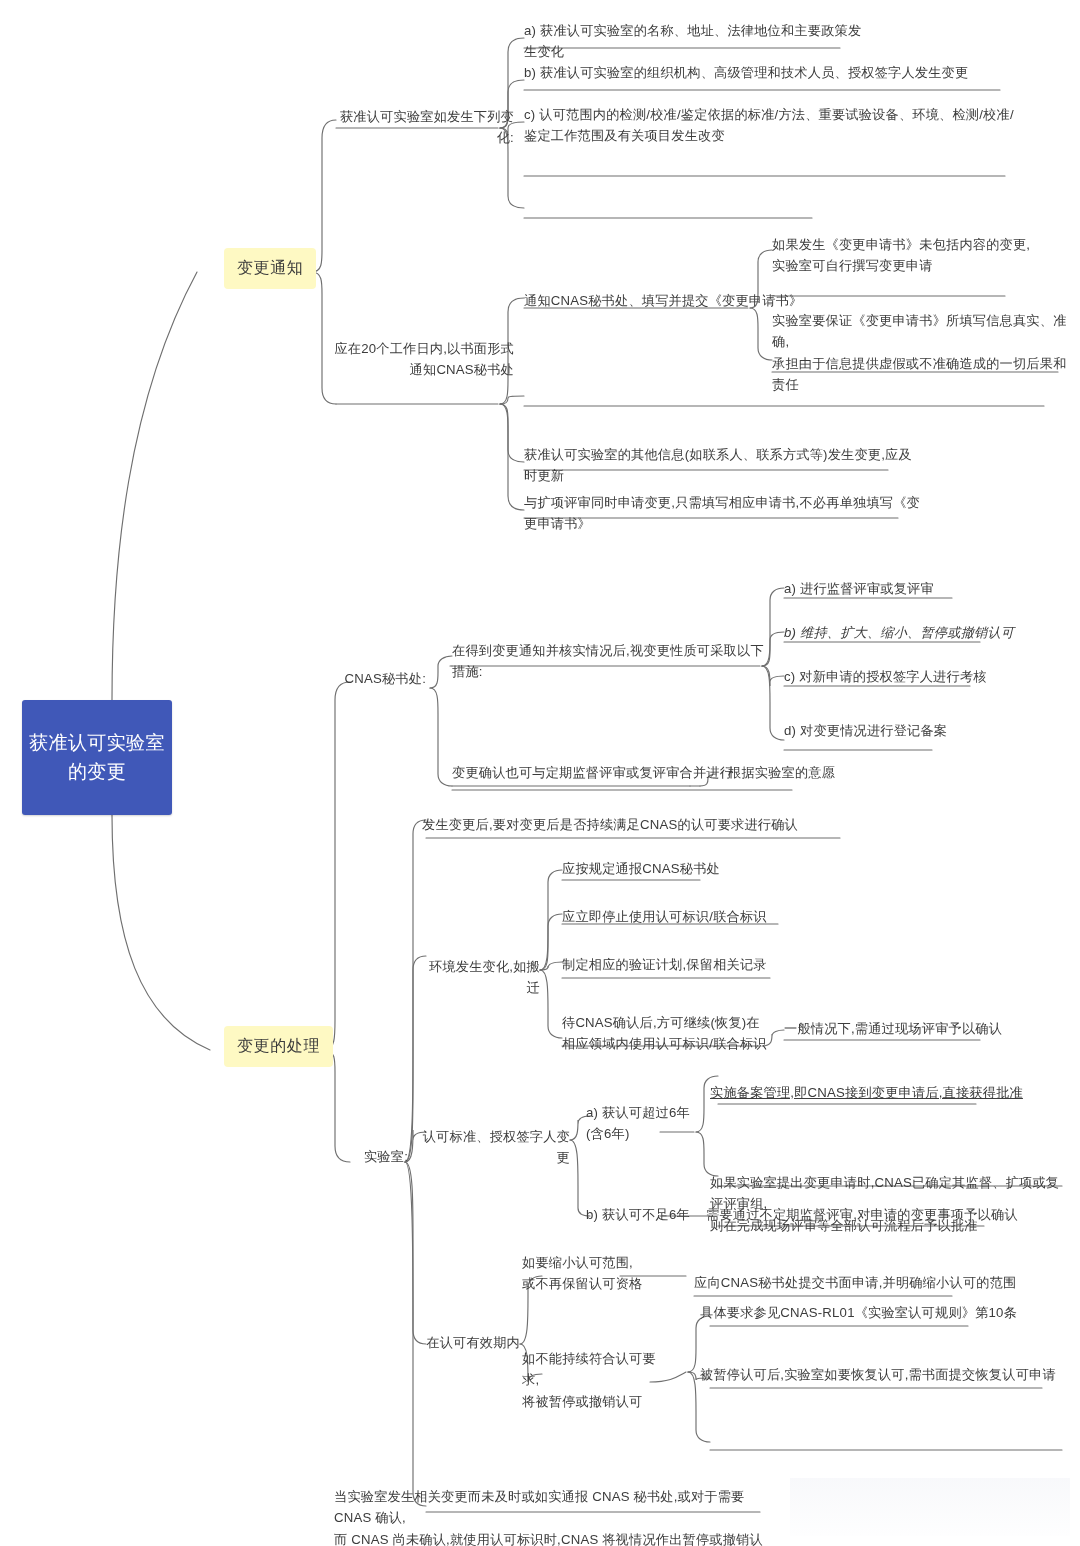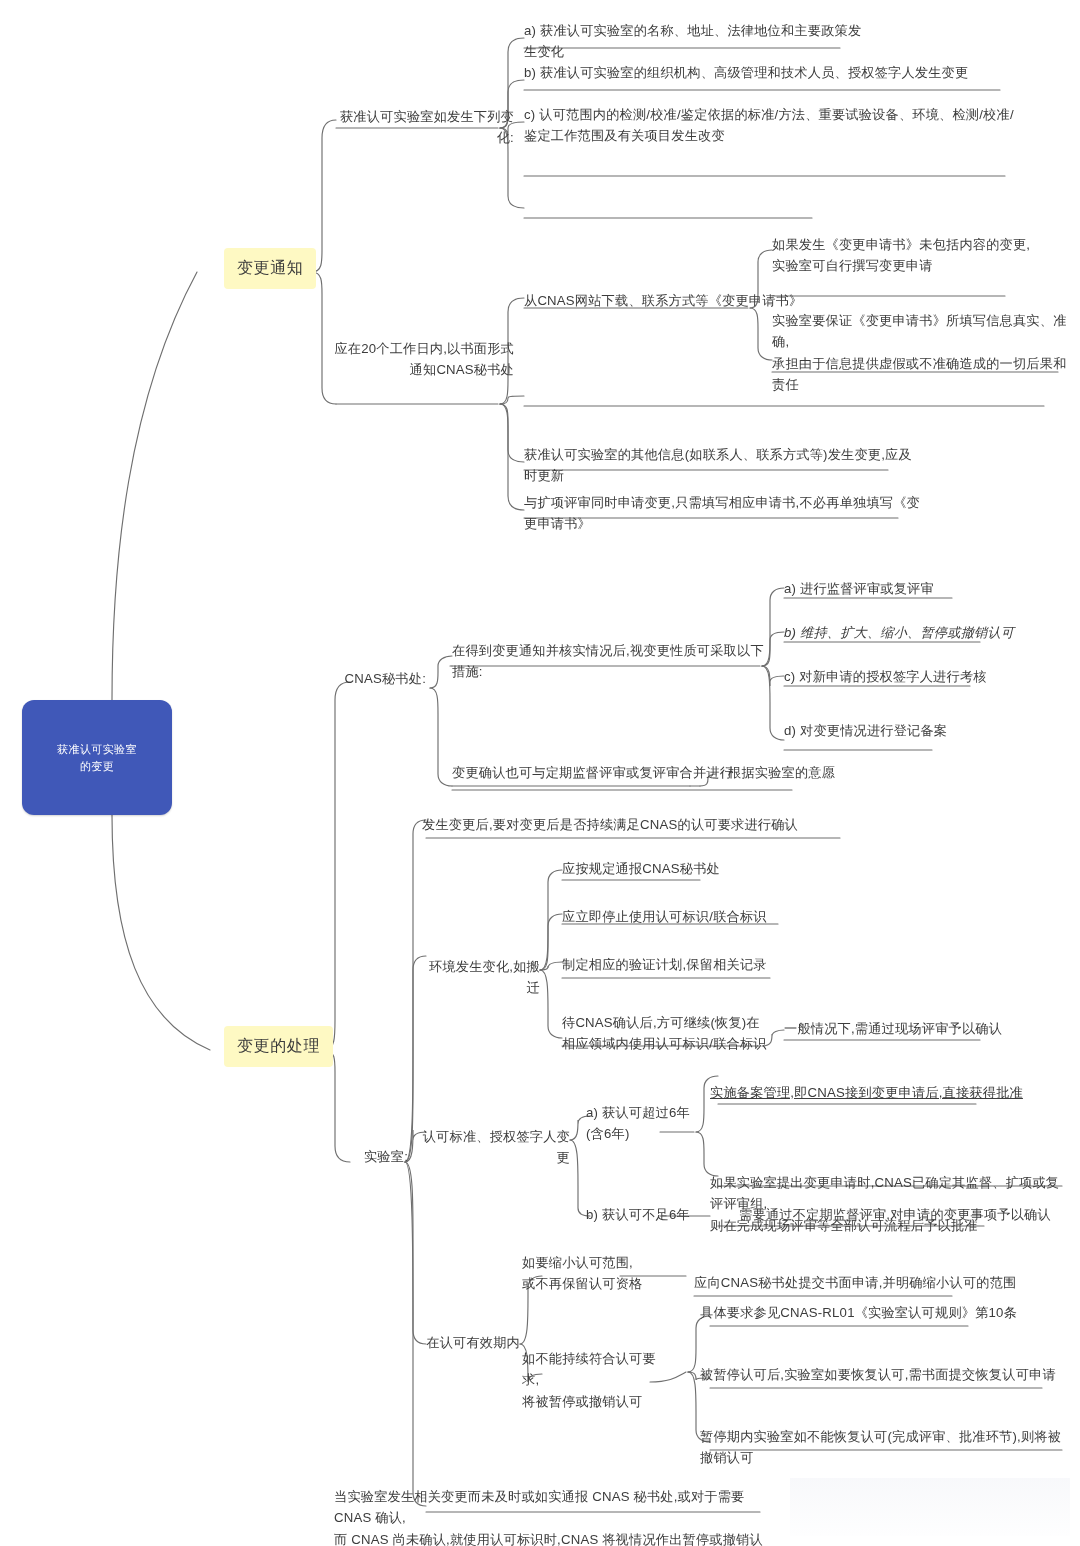--- a/index.html
+++ b/index.html
@@ -25,23 +25,23 @@
     line-height:1.62;
     letter-spacing:.2px;
     white-space:pre-line;
   }
   
   .root{
     position:absolute;
     left:22px;top:700px;
     width:150px;height:115px;
     background:#4058b8;
-    border-radius:12px;
+    border-radius:3px;
     color:#fff;
-    font-size:11px;
+    font-size:19px;
     line-height:1.5;
     display:flex;align-items:center;justify-content:center;
     text-align:center;
     box-shadow:0 1px 2px rgba(0,0,0,.18);
     white-space:pre-line;
     letter-spacing:.4px;
   }
   
   .chip{
     position:absolute;
@@ -185,21 +185,21 @@
   <div class="node t-right" style="left:336px;top:106px;width:178px;">获准认可实验室如发生下列变化:</div>
 
   <div class="node" style="left:524px;top:20px;width:340px;">a) 获准认可实验室的名称、地址、法律地位和主要政策发生变化</div>
   <div class="node" style="left:524px;top:62px;width:500px;">b) 获准认可实验室的组织机构、高级管理和技术人员、授权签字人发生变更</div>
   <div class="node" style="left:524px;top:104px;width:500px;">c) 认可范围内的检测/校准/鉴定依据的标准/方法、重要试验设备、环境、检测/校准/
 鉴定工作范围及有关项目发生改变</div>
 
   <div class="node t-right" style="left:330px;top:338px;width:184px;">应在20个工作日内,以书面形式
 通知CNAS秘书处</div>
 
-  <div class="node" style="left:524px;top:290px;width:300px;">从CNAS网站下载、联系方式等《变更申请书》</div>
+  <div class="node" style="left:524px;top:290px;width:300px;">通知CNAS秘书处、填写并提交《变更申请书》</div>
   <div class="node" style="left:772px;top:234px;width:300px;">如果发生《变更申请书》未包括内容的变更,
 实验室可自行撰写变更申请</div>
   <div class="node" style="left:772px;top:310px;width:300px;">实验室要保证《变更申请书》所填写信息真实、准确,
 承担由于信息提供虚假或不准确造成的一切后果和责任</div>
 
   <div class="node" style="left:524px;top:444px;width:400px;">获准认可实验室的其他信息(如联系人、联系方式等)发生变更,应及时更新</div>
   <div class="node" style="left:524px;top:492px;width:400px;">与扩项评审同时申请变更,只需填写相应申请书,不必再单独填写《变更申请书》</div>
 
   <div class="chip" style="left:224px;top:1026px;">变更的处理</div>
 
@@ -228,31 +228,30 @@
 
   <div class="node t-right" style="left:410px;top:1126px;width:160px;">认可标准、授权签字人变更</div>
 
   <div class="node" style="left:586px;top:1102px;width:120px;">a) 获认可超过6年
 (含6年)</div>
   <div class="node" style="left:710px;top:1082px;width:340px;text-decoration:underline;">实施备案管理,即CNAS接到变更申请后,直接获得批准</div>
   <div class="node" style="left:710px;top:1132px;width:350px;margin-top:40px;">如果实验室提出变更申请时,CNAS已确定其监督、扩项或复评评审组,
 则在完成现场评审等全部认可流程后予以批准</div>
 
   <div class="node" style="left:586px;top:1204px;width:130px;">b) 获认可不足6年</div>
-  <div class="node" style="left:730px;top:1204px;width:330px;text-align:center;">需要通过不定期监督评审,对申请的变更事项予以确认</div>
+  <div class="node" style="left:706px;top:1204px;width:330px;">需要通过不定期监督评审,对申请的变更事项予以确认</div>
 
   <div class="node t-right" style="left:414px;top:1332px;width:106px;">在认可有效期内</div>
 
   <div class="node" style="left:522px;top:1252px;width:130px;">如要缩小认可范围,
 或不再保留认可资格</div>
   <div class="node" style="left:694px;top:1272px;width:340px;">应向CNAS秘书处提交书面申请,并明确缩小认可的范围</div>
 
   <div class="node" style="left:522px;top:1348px;width:150px;">如不能持续符合认可要求,
 将被暂停或撤销认可</div>
   <div class="node" style="left:700px;top:1302px;width:340px;">具体要求参见CNAS-RL01《实验室认可规则》第10条</div>
   <div class="node" style="left:700px;top:1364px;width:360px;">被暂停认可后,实验室如要恢复认可,需书面提交恢复认可申请</div>
-  <div class="node" style="left:700px;top:1426px;width:370px;">暂停期内实验室如不能恢复认可(完成评审、批准环节),则将被撤销认可</div>
 
   <div class="node" style="left:334px;top:1486px;width:440px;">当实验室发生相关变更而未及时或如实通报 CNAS 秘书处,或对于需要 CNAS 确认,
 而 CNAS 尚未确认,就使用认可标识时,CNAS 将视情况作出暂停或撤销认可处理</div>
 
   <div class="watermark"></div>
 </div>
 
 </body></html>

